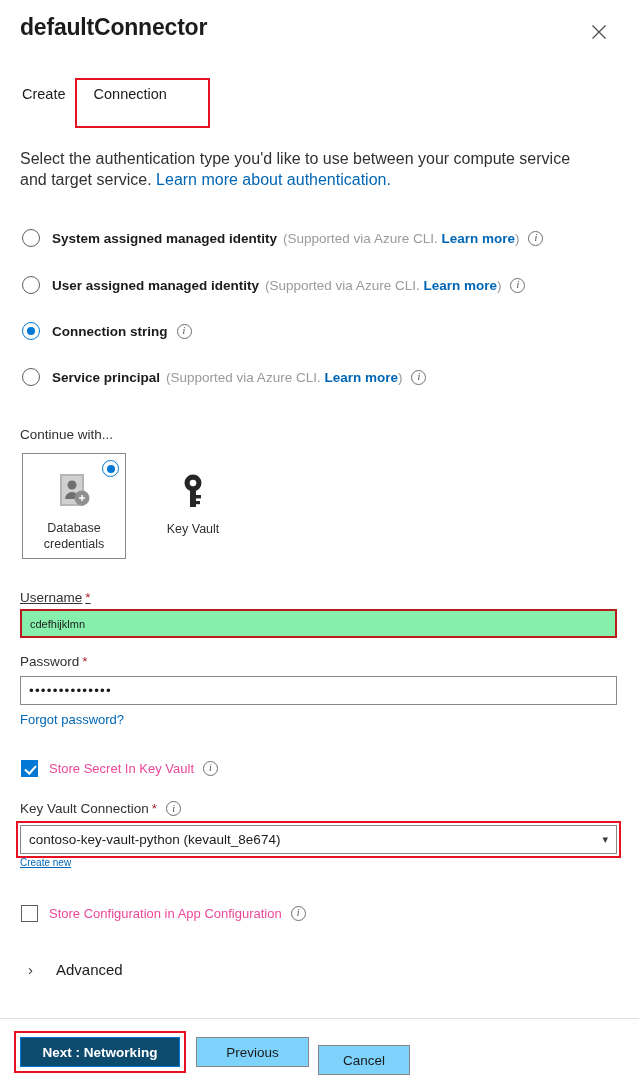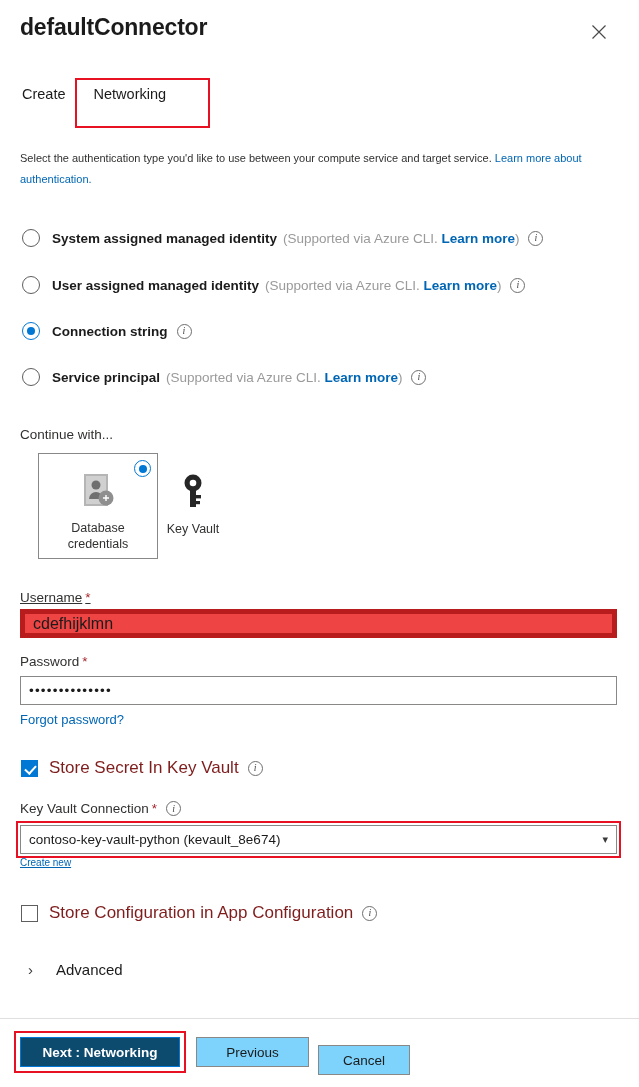--- a/index.html
+++ b/index.html
@@ -67,21 +67,21 @@
     width: 135px; height: 50px;
     border: 2px solid #e81123;
     pointer-events: none;
   }
 
   
   .desc {
     position: absolute;
     left: 20px; top: 148px;
     width: 580px;
-    font-size: 11px;
+    font-size: 16px;
     line-height: 21px;
     color: #323130;
   }
   .link {
     color: #0066b4;
     text-decoration: none;
     cursor: pointer;
   }
 
   
@@ -147,25 +147,24 @@
   
   .continue-label {
     position: absolute;
     left: 20px; top: 427px;
     font-size: 13.5px;
     color: #323130;
   }
   .card-db {
     position: absolute;
     left: 22px; top: 453px;
-    width: 120px; height: 106px;
+    width: 104px; height: 106px;
     border: 1px solid #8a8886;
     background: #fff;
     cursor: pointer;
-    margin-left: 16px;
   }
   .card-db .pick {
     position: absolute;
     right: 6px; top: 6px;
     width: 17px; height: 17px;
     border-radius: 50%;
     border: 1.6px solid #0078d4;
     background: #fff;
   }
   .card-db .pick::after {
@@ -205,24 +204,24 @@
     left: 20px;
     font-size: 13.5px;
     color: #323130;
   }
   .req { color: #a4262c; margin-left: 3px; }
   .text-input {
     position: absolute;
     left: 20px;
     width: 597px;
     height: 29px;
-    border: 5px solid #b91c1c;
-    background: #ef4444;
+    border: 2px solid #b91c1c;
+    background: #86efac;
     font-family: "Liberation Sans", sans-serif;
-    font-size: 16px;
+    font-size: 11px;
     color: #1b1b1b;
     padding: 0 8px;
     outline: none;
   }
   .dots {
     position: absolute;
     left: 20px;
     width: 597px;
     height: 29px;
     border: 1px solid #8a8886;
@@ -265,22 +264,22 @@
     content: "";
     position: absolute;
     left: 5px; top: 2px;
     width: 5px; height: 9px;
     border: solid #fff;
     border-width: 0 2px 2px 0;
     transform: rotate(42deg);
   }
   .check-label {
     margin-left: 11px;
-    font-size: 17px;
-    color: #7f1d1d;
+    font-size: 13px;
+    color: #ec4899;
   }
 
   
   .select-wrap {
     position: absolute;
     left: 20px; top: 825px;
     width: 597px; height: 29px;
   }
   .select-box {
     width: 100%; height: 100%;
@@ -377,21 +376,21 @@
     <div class="title">defaultConnector</div>
     <div class="close-btn">
       <svg width="16" height="16" viewBox="0 0 16 16" aria-hidden="true">
         <path d="M1.5 1.5 L14.5 14.5 M14.5 1.5 L1.5 14.5" stroke="#4a4a4a" stroke-width="1.2" fill="none"></path>
       </svg>
     </div>
   </div>
 
   <div class="tabs">
     <div class="tab">Create</div>
-    <div class="tab">Networking</div>
+    <div class="tab">Connection</div>
   </div>
   <div class="tab-highlight"></div>
 
   <div class="desc">
     <span>Select the authentication type you'd like to use between your compute service and target service.</span>
     <a class="link">Learn more about authentication.</a>
   </div>
 
   <div class="radio-row" style="top:227px;">
     <span class="radio"></span>

